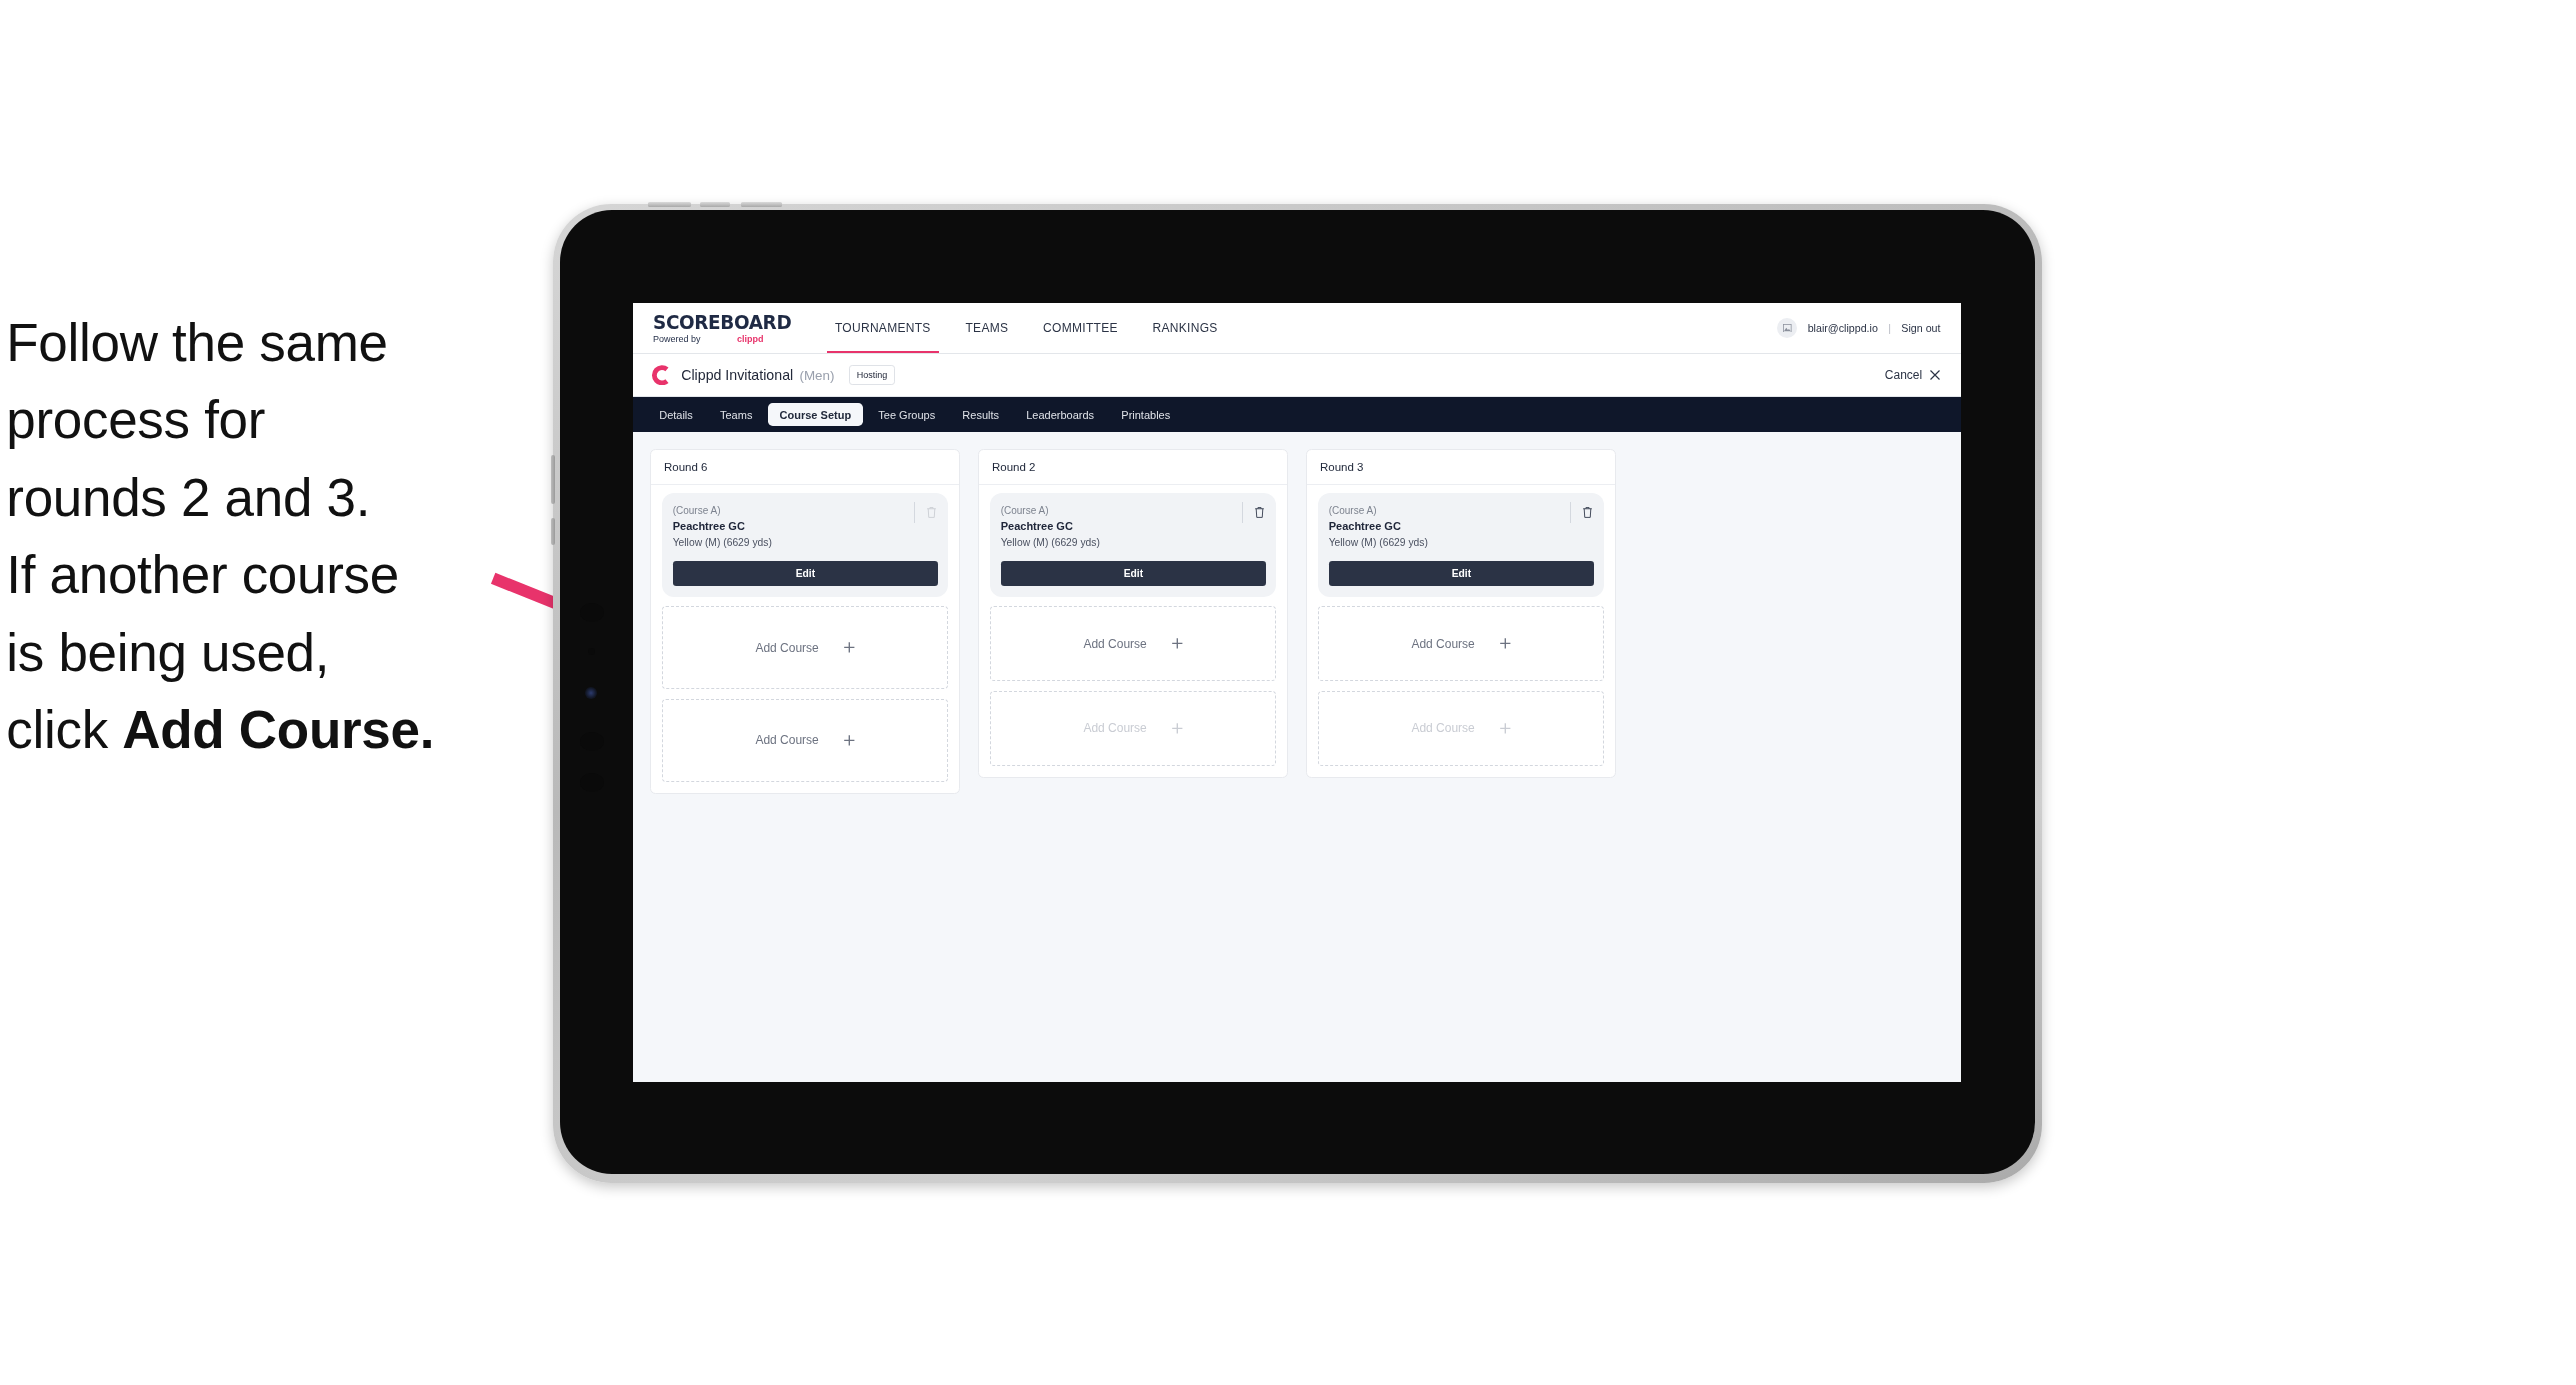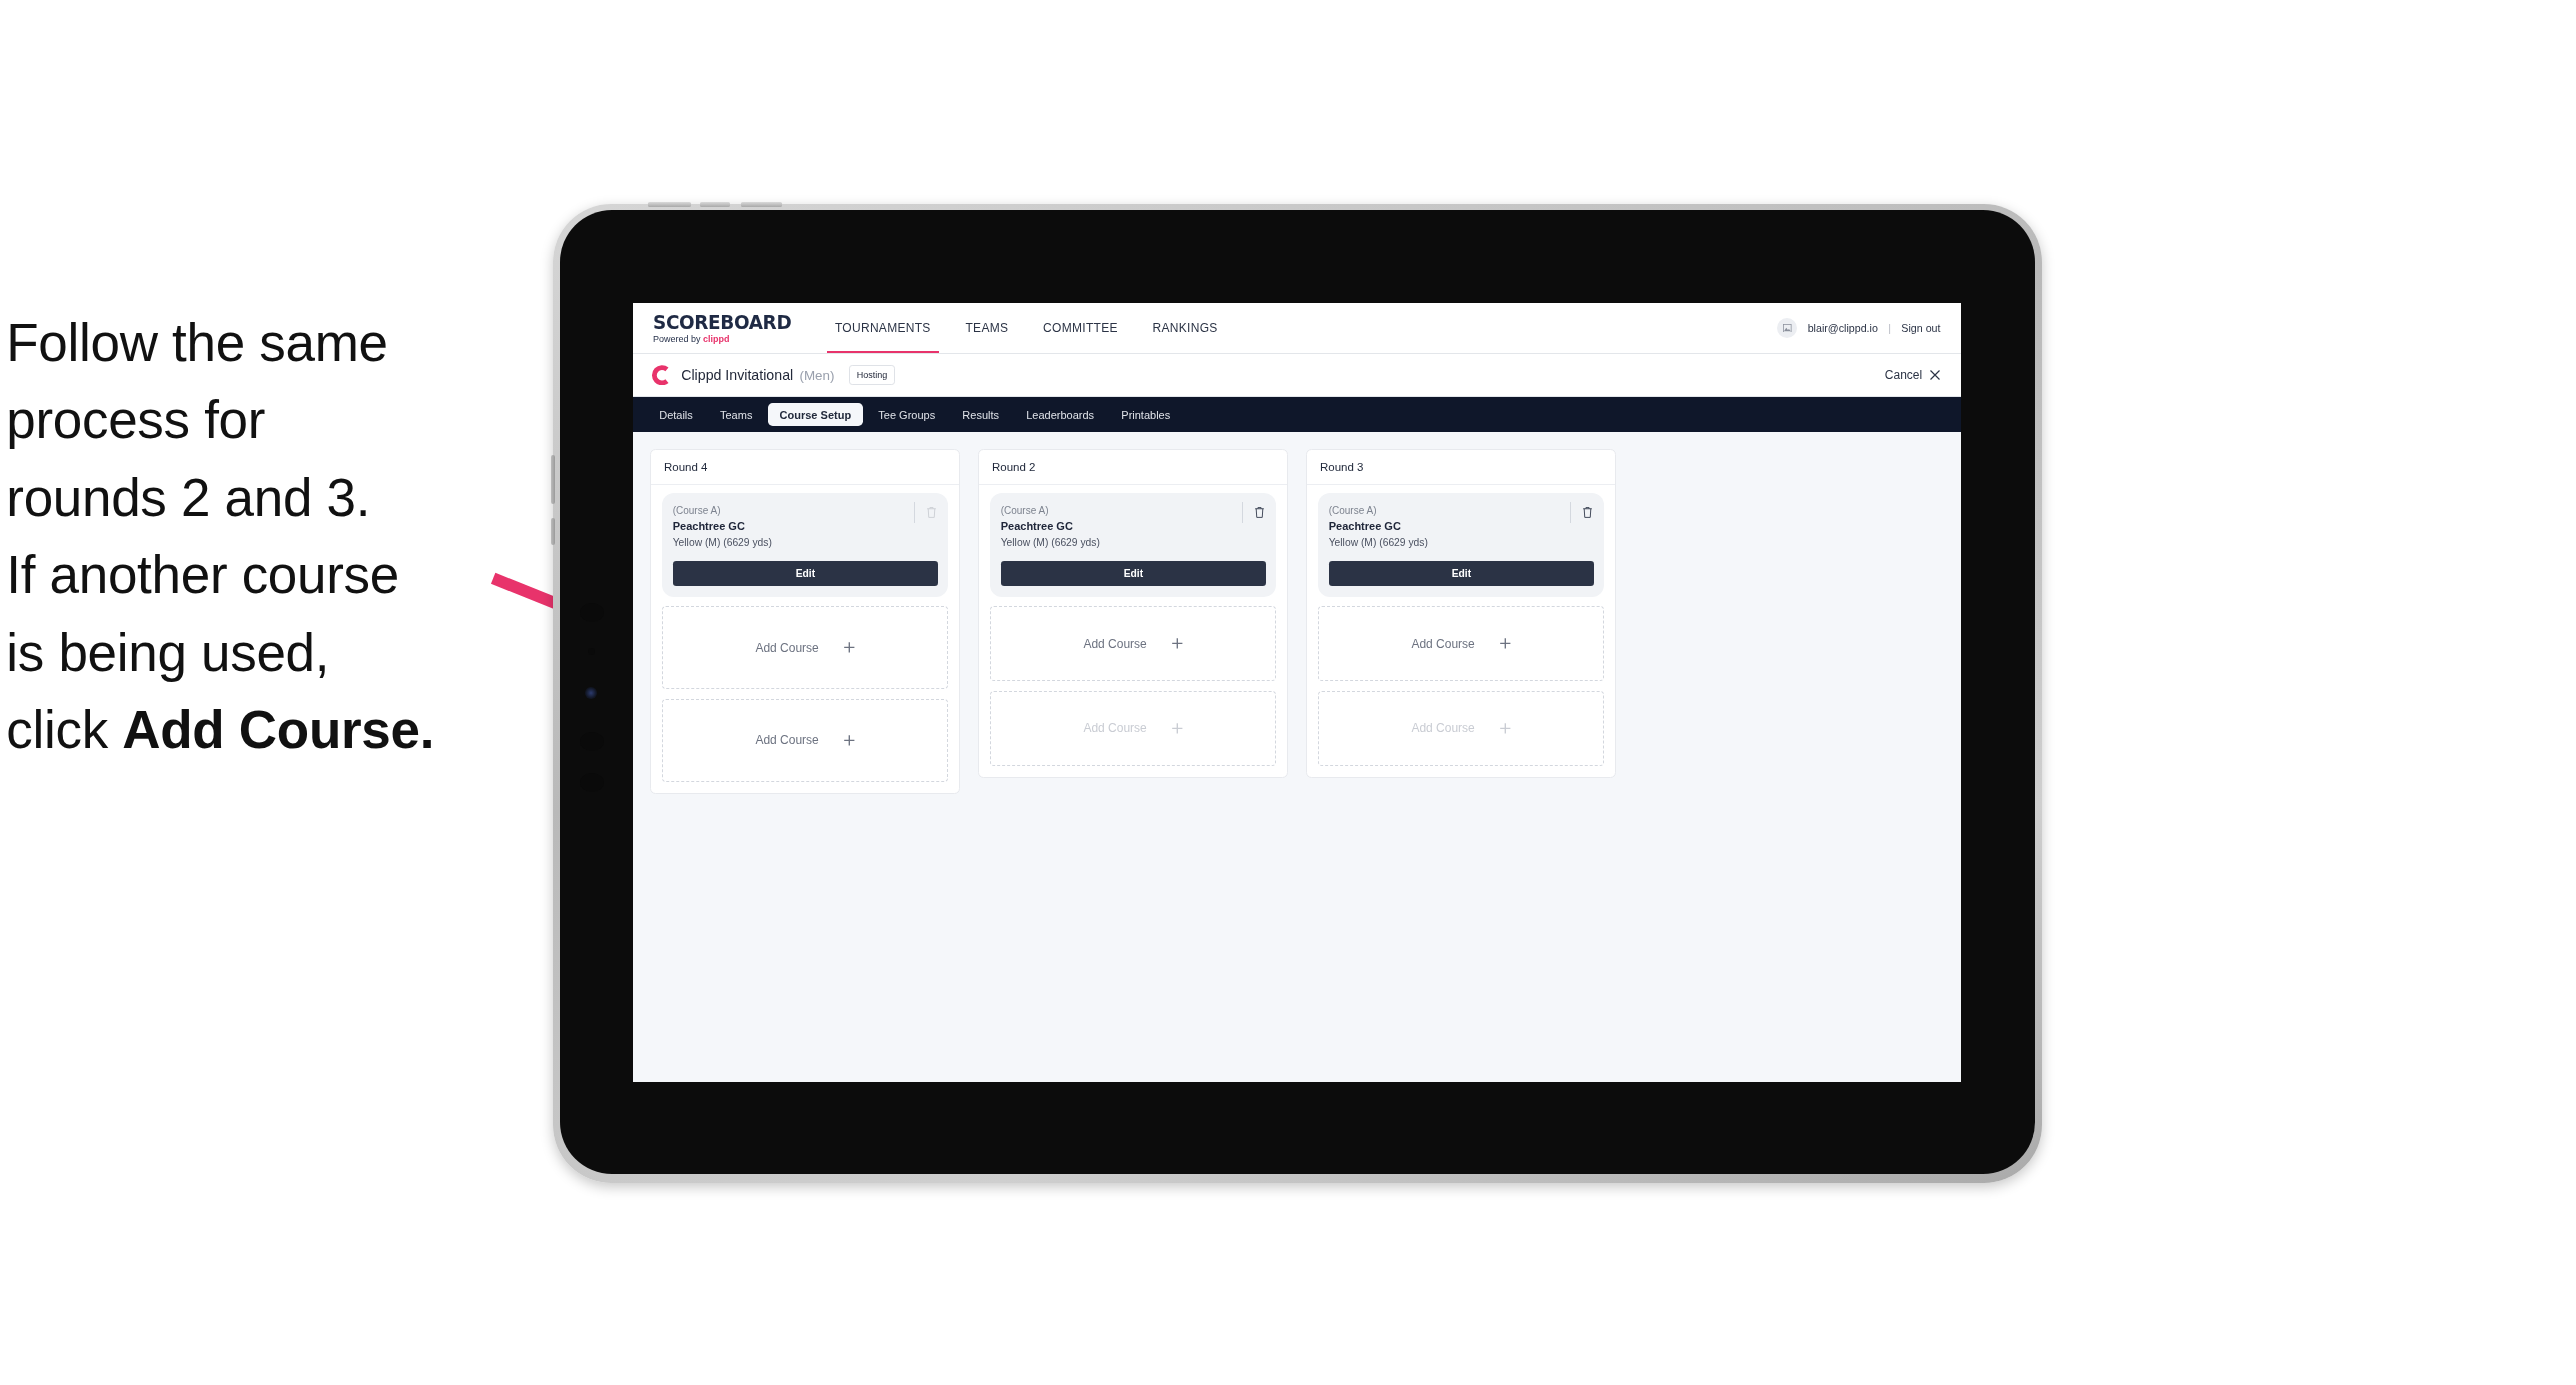--- a/index.html
+++ b/index.html
@@ -121,21 +121,21 @@
     line-height: 1;
     transform: scaleX(0.92);
     transform-origin: left center;
   }
   #brand-sub {
     font-size: 9px;
     color: #1f2a44;
     margin-top: 3.2px;
     line-height: 1;
   }
-  #brand-sub .clippd { color: #e8336b; font-weight: bold; }
+  #brand-sub .clippd { color: #e8336b; font-weight: bold; margin-left: 34px; }
 
   .navitem {
     display: flex;
     align-items: center;
     padding: 0 17.4px;
     font-size: 12px;
     letter-spacing: 0.3px;
     color: #2b3345;
     position: relative;
     cursor: pointer;
@@ -433,21 +433,21 @@
     <div class="tab active"><span>Course Setup</span></div>
     <div class="tab"><span>Tee Groups</span></div>
     <div class="tab"><span>Results</span></div>
     <div class="tab"><span>Leaderboards</span></div>
     <div class="tab"><span>Printables</span></div>
   </div>
 
   <div id="content">
 
     <div class="round-col" id="round-1">
-      <div class="round-head">Round 4</div>
+      <div class="round-head">Round 6</div>
       <div class="round-body">
 
         <div class="course-card">
           <div class="card-actions">
             <div class="divider-v"></div>
             <div class="trash-btn faded">
               <svg width="11" height="12.6" viewBox="0 0 14 16">
                 <path d="M1.5 3.5 h11 M5 3.5 V2 h4 v1.5 M2.8 3.5 l0.7 11 h7 l0.7 -11" fill="none" stroke="#4b5161" stroke-width="1.2" stroke-linejoin="round"></path>
               </svg>
             </div>

